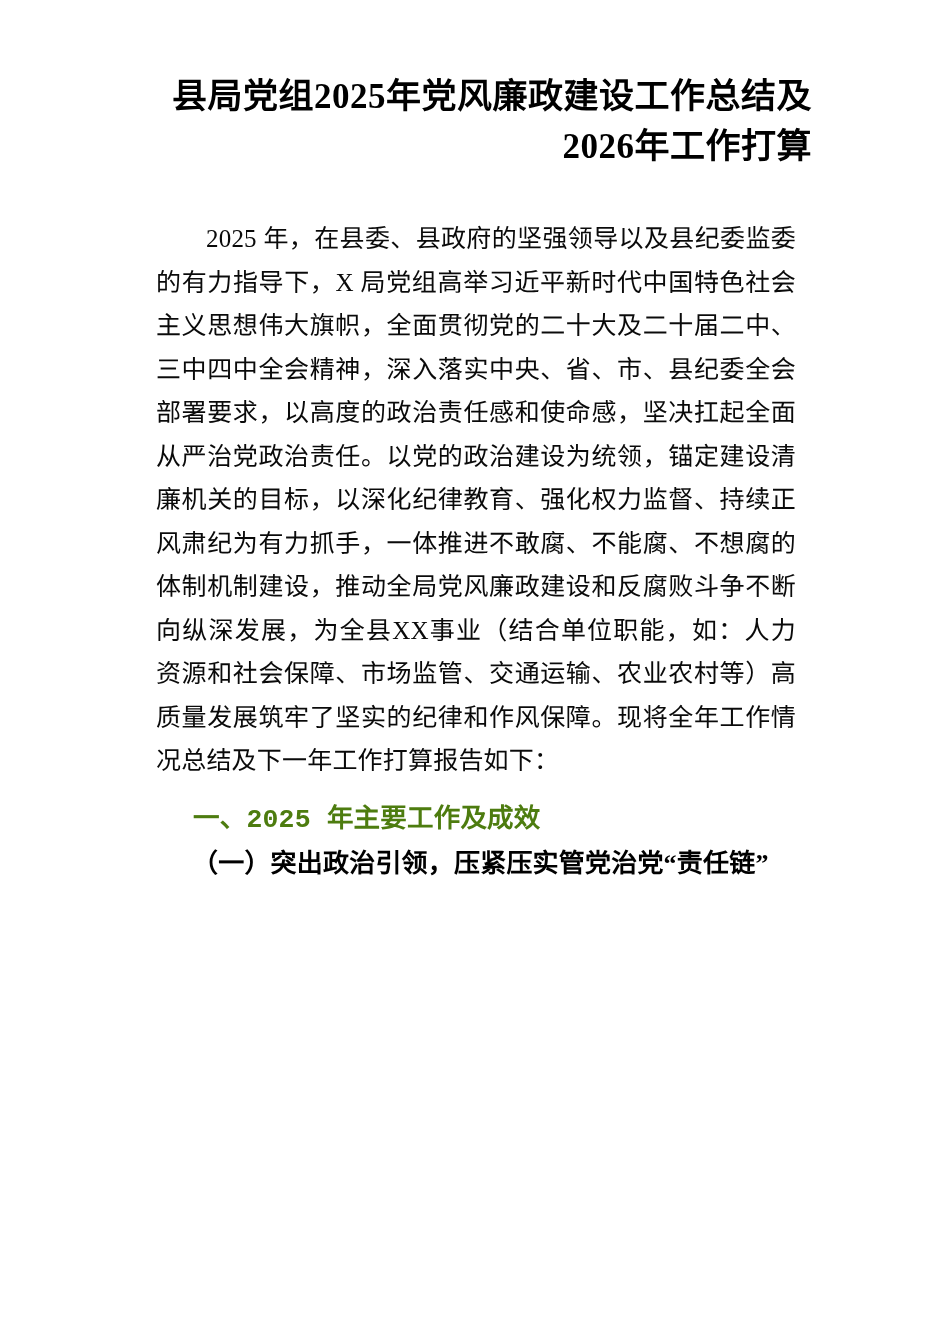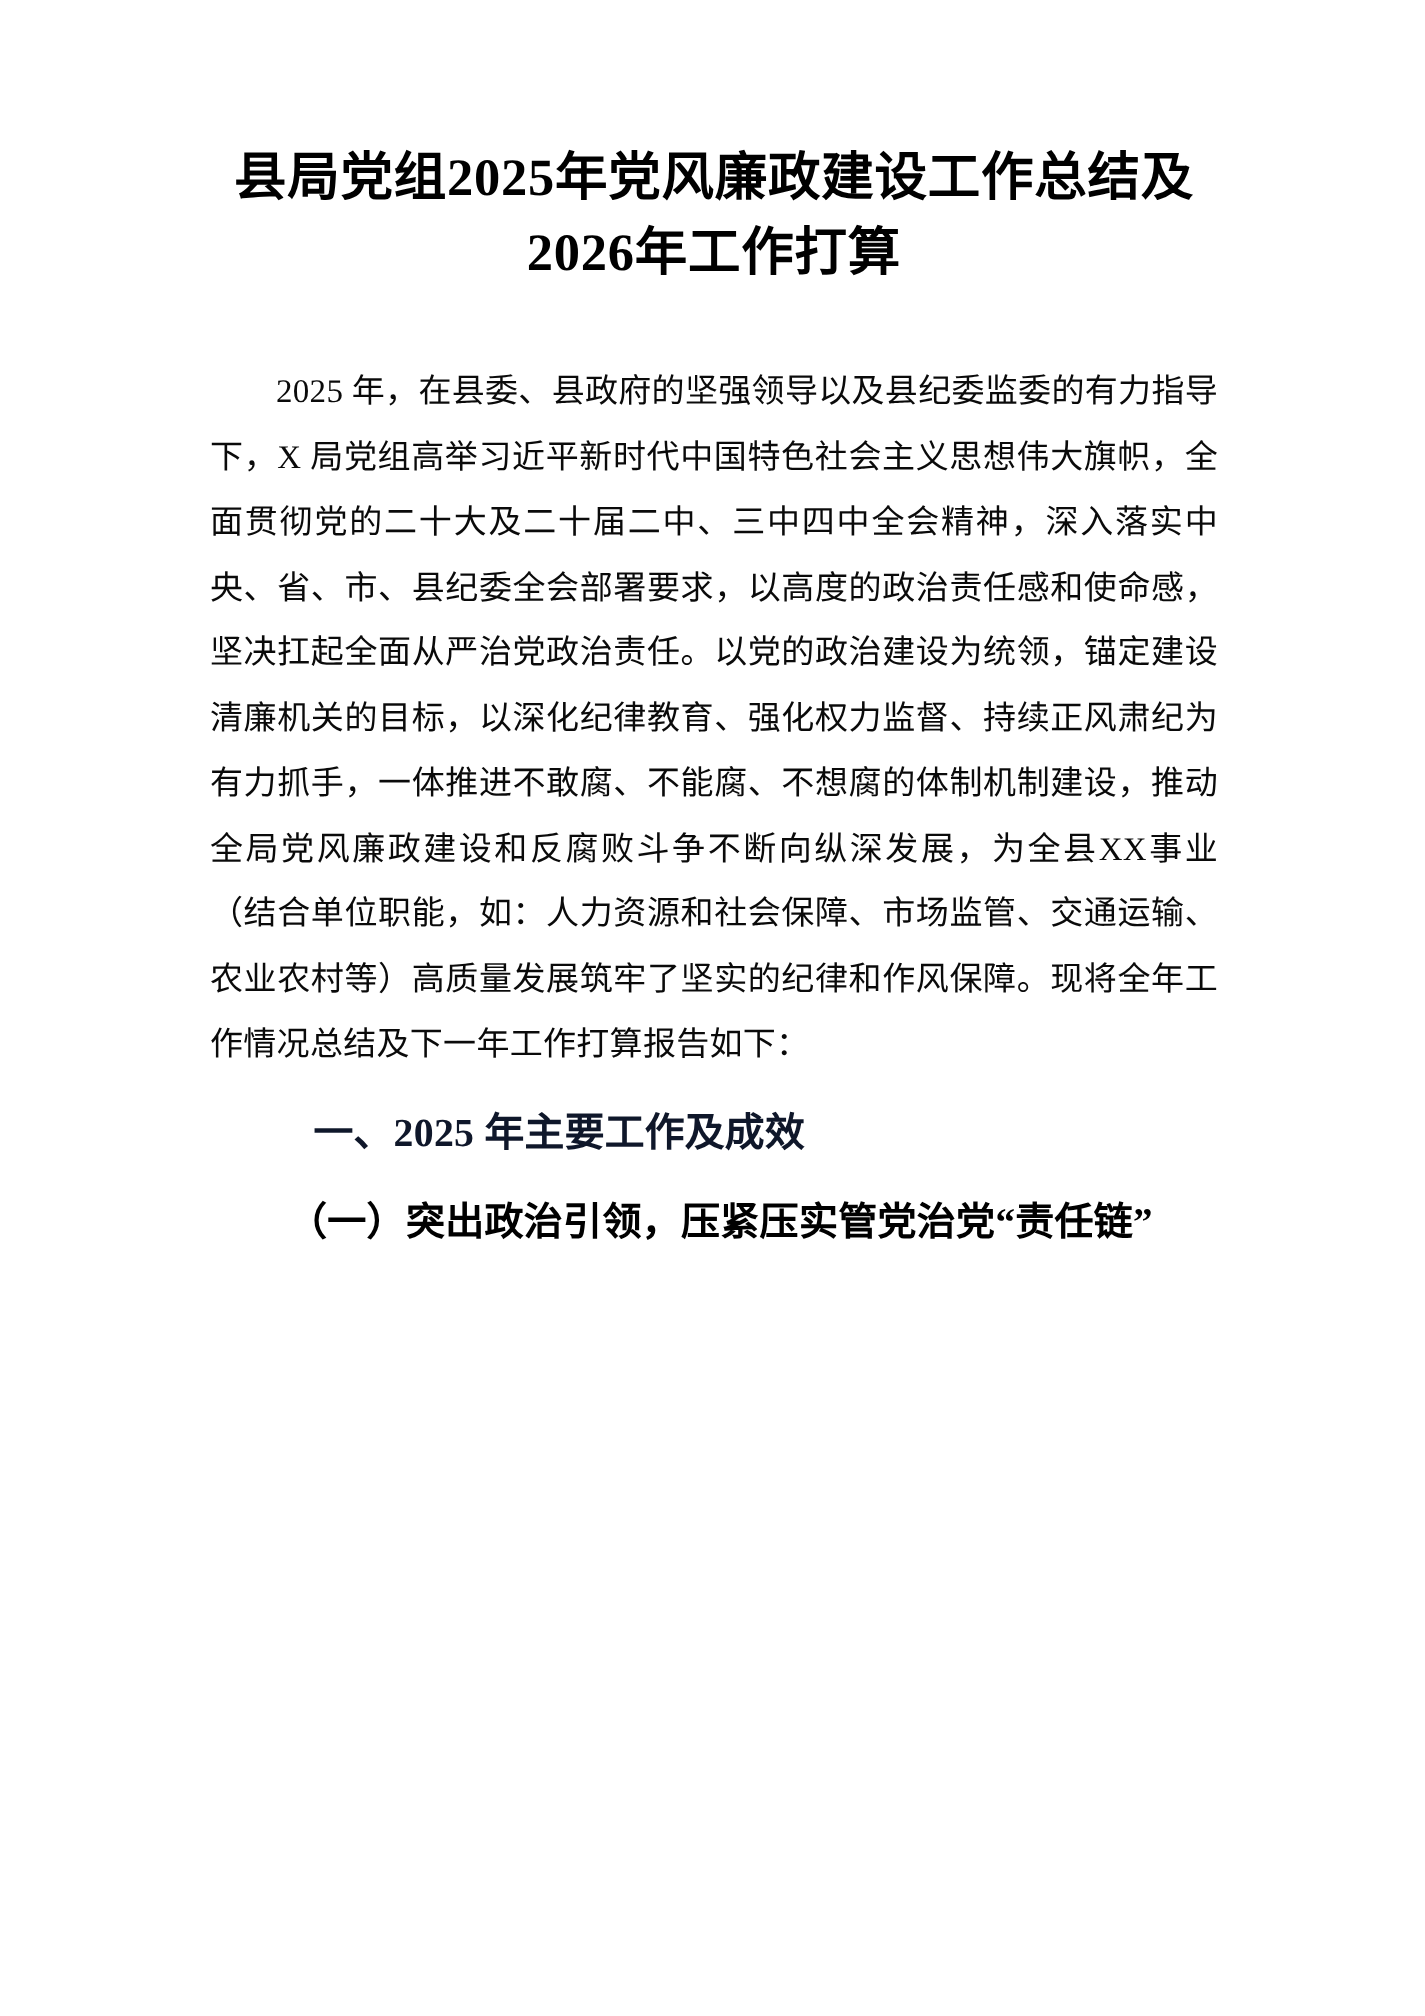--- a/index.html
+++ b/index.html
@@ -22,60 +22,60 @@
   .content {
     position: absolute;
     left: 140px;
     top: 0;
     width: 672px;
   }
 
   
   .doc-title {
     margin: 0;
-    padding-top: 94px;
+    padding-top: 72px;
     font-family: "Liberation Serif", "DejaVu Serif", serif;
     font-weight: bold;
     font-size: 35px;
     line-height: 50px;
-    text-align: center;
+    text-align: right;
     color: #000000;
     letter-spacing: 0.5px;
   }
   .doc-title .title-line {
     display: block;
   }
 
   
   .body-text {
-    margin: 0;
+    margin: 16px;
     font-family: "Liberation Serif", "DejaVu Serif", serif;
-    font-size: 22px;
+    font-size: 25px;
     line-height: 43.5px;
     color: #0a0a0a;
     text-align: justify;
     text-align-last: left;
     text-justify: inter-character;
     text-indent: 2em;
     word-break: break-all;
     letter-spacing: 0.2px;
   }
 
   .para-gap-top {
     margin-top: 45px;
   }
 
   
   .heading-1 {
-    margin: 16px;
-    font-family: Liberation Serif, serif;
+    margin: 0;
+    font-family: Liberation Mono, monospace;
     font-weight: bold;
     font-size: 26.5px;
     line-height: 43.5px;
-    color: #0f172a;
+    color: #4d7c0f;
     text-indent: 2em;
     text-align: left;
     letter-spacing: 0.2px;
   }
 
   
   .heading-2 {
     margin: 0;
     font-family: "Liberation Serif", "DejaVu Serif", serif;
     font-weight: bold;

